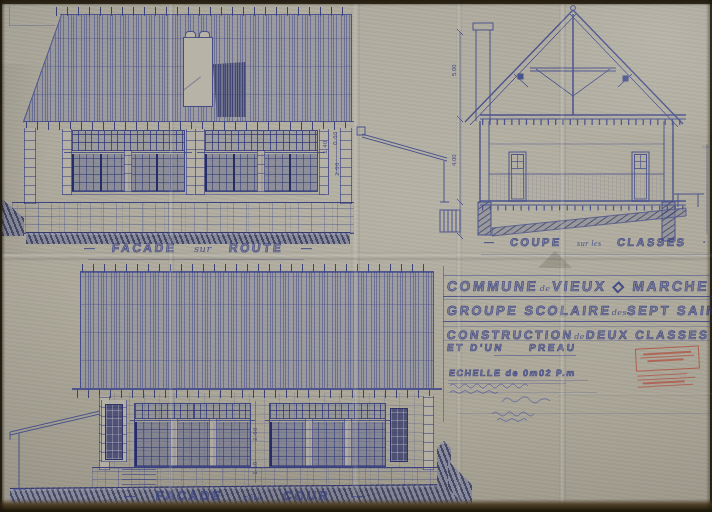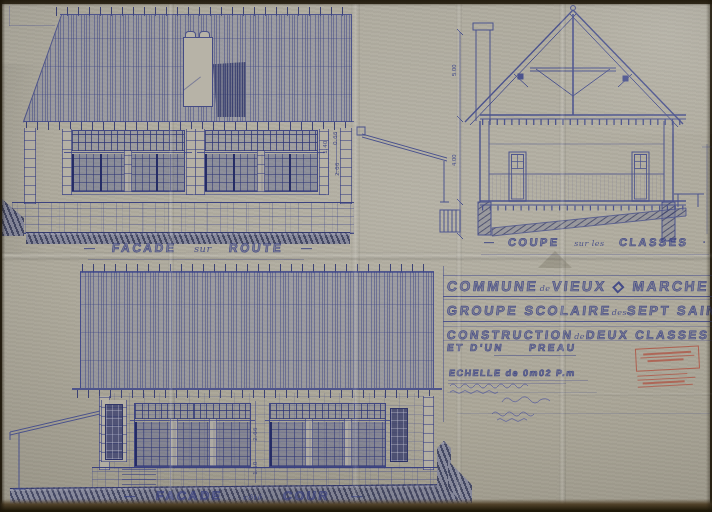--- a/index.html
+++ b/index.html
@@ -262,21 +262,21 @@
 
         <line x1="355" y1="140" x2="355" y2="230" stroke-width="0.7" opacity="0.6"></line>
         <line x1="350" y1="143" x2="360" y2="143" stroke-width="0.7" opacity="0.6"></line>
       </g>
       <text x="104" y="72" transform="rotate(-90 104 72)" font-size="6" fill="#414a8c">5.00</text>
       <text x="104" y="162" transform="rotate(-90 104 162)" font-size="6" fill="#414a8c">4.00</text>
     </svg>
     <div class="abs draw-label" style="left:482px;top:233px;width:222px;height:15px;">
       <span class="dash" style="font-size:10px;">—</span>
       <span class="arch" style="font-size:11px;">COUPE</span>
-      <span class="small-script" style="font-size:8px;">sur les</span>
+      <span class="small-script" style="font-size:8px;font-family:Liberation Serif, serif;">sur les</span>
       <span class="arch" style="font-size:11px;">CLASSES</span>
       <span class="dash" style="font-size:10px;">·</span>
     </div>
     <div class="abs bl3" style="left:479px;top:250px;width:228px;height:1px;"></div>
 
     <div class="abs" style="left:0;top:255px;width:480px;height:252px;">
       <div class="abs ticksh" style="left:80px;top:5px;width:350px;height:9px;"></div>
       <div class="abs bl" style="left:78px;top:12px;width:354px;height:1.5px;"></div>
       <div class="abs hatchv" style="left:78px;top:13px;width:354px;height:116px;"></div>
       <div class="abs bl" style="left:78px;top:13px;width:1.2px;height:116px;"></div>

